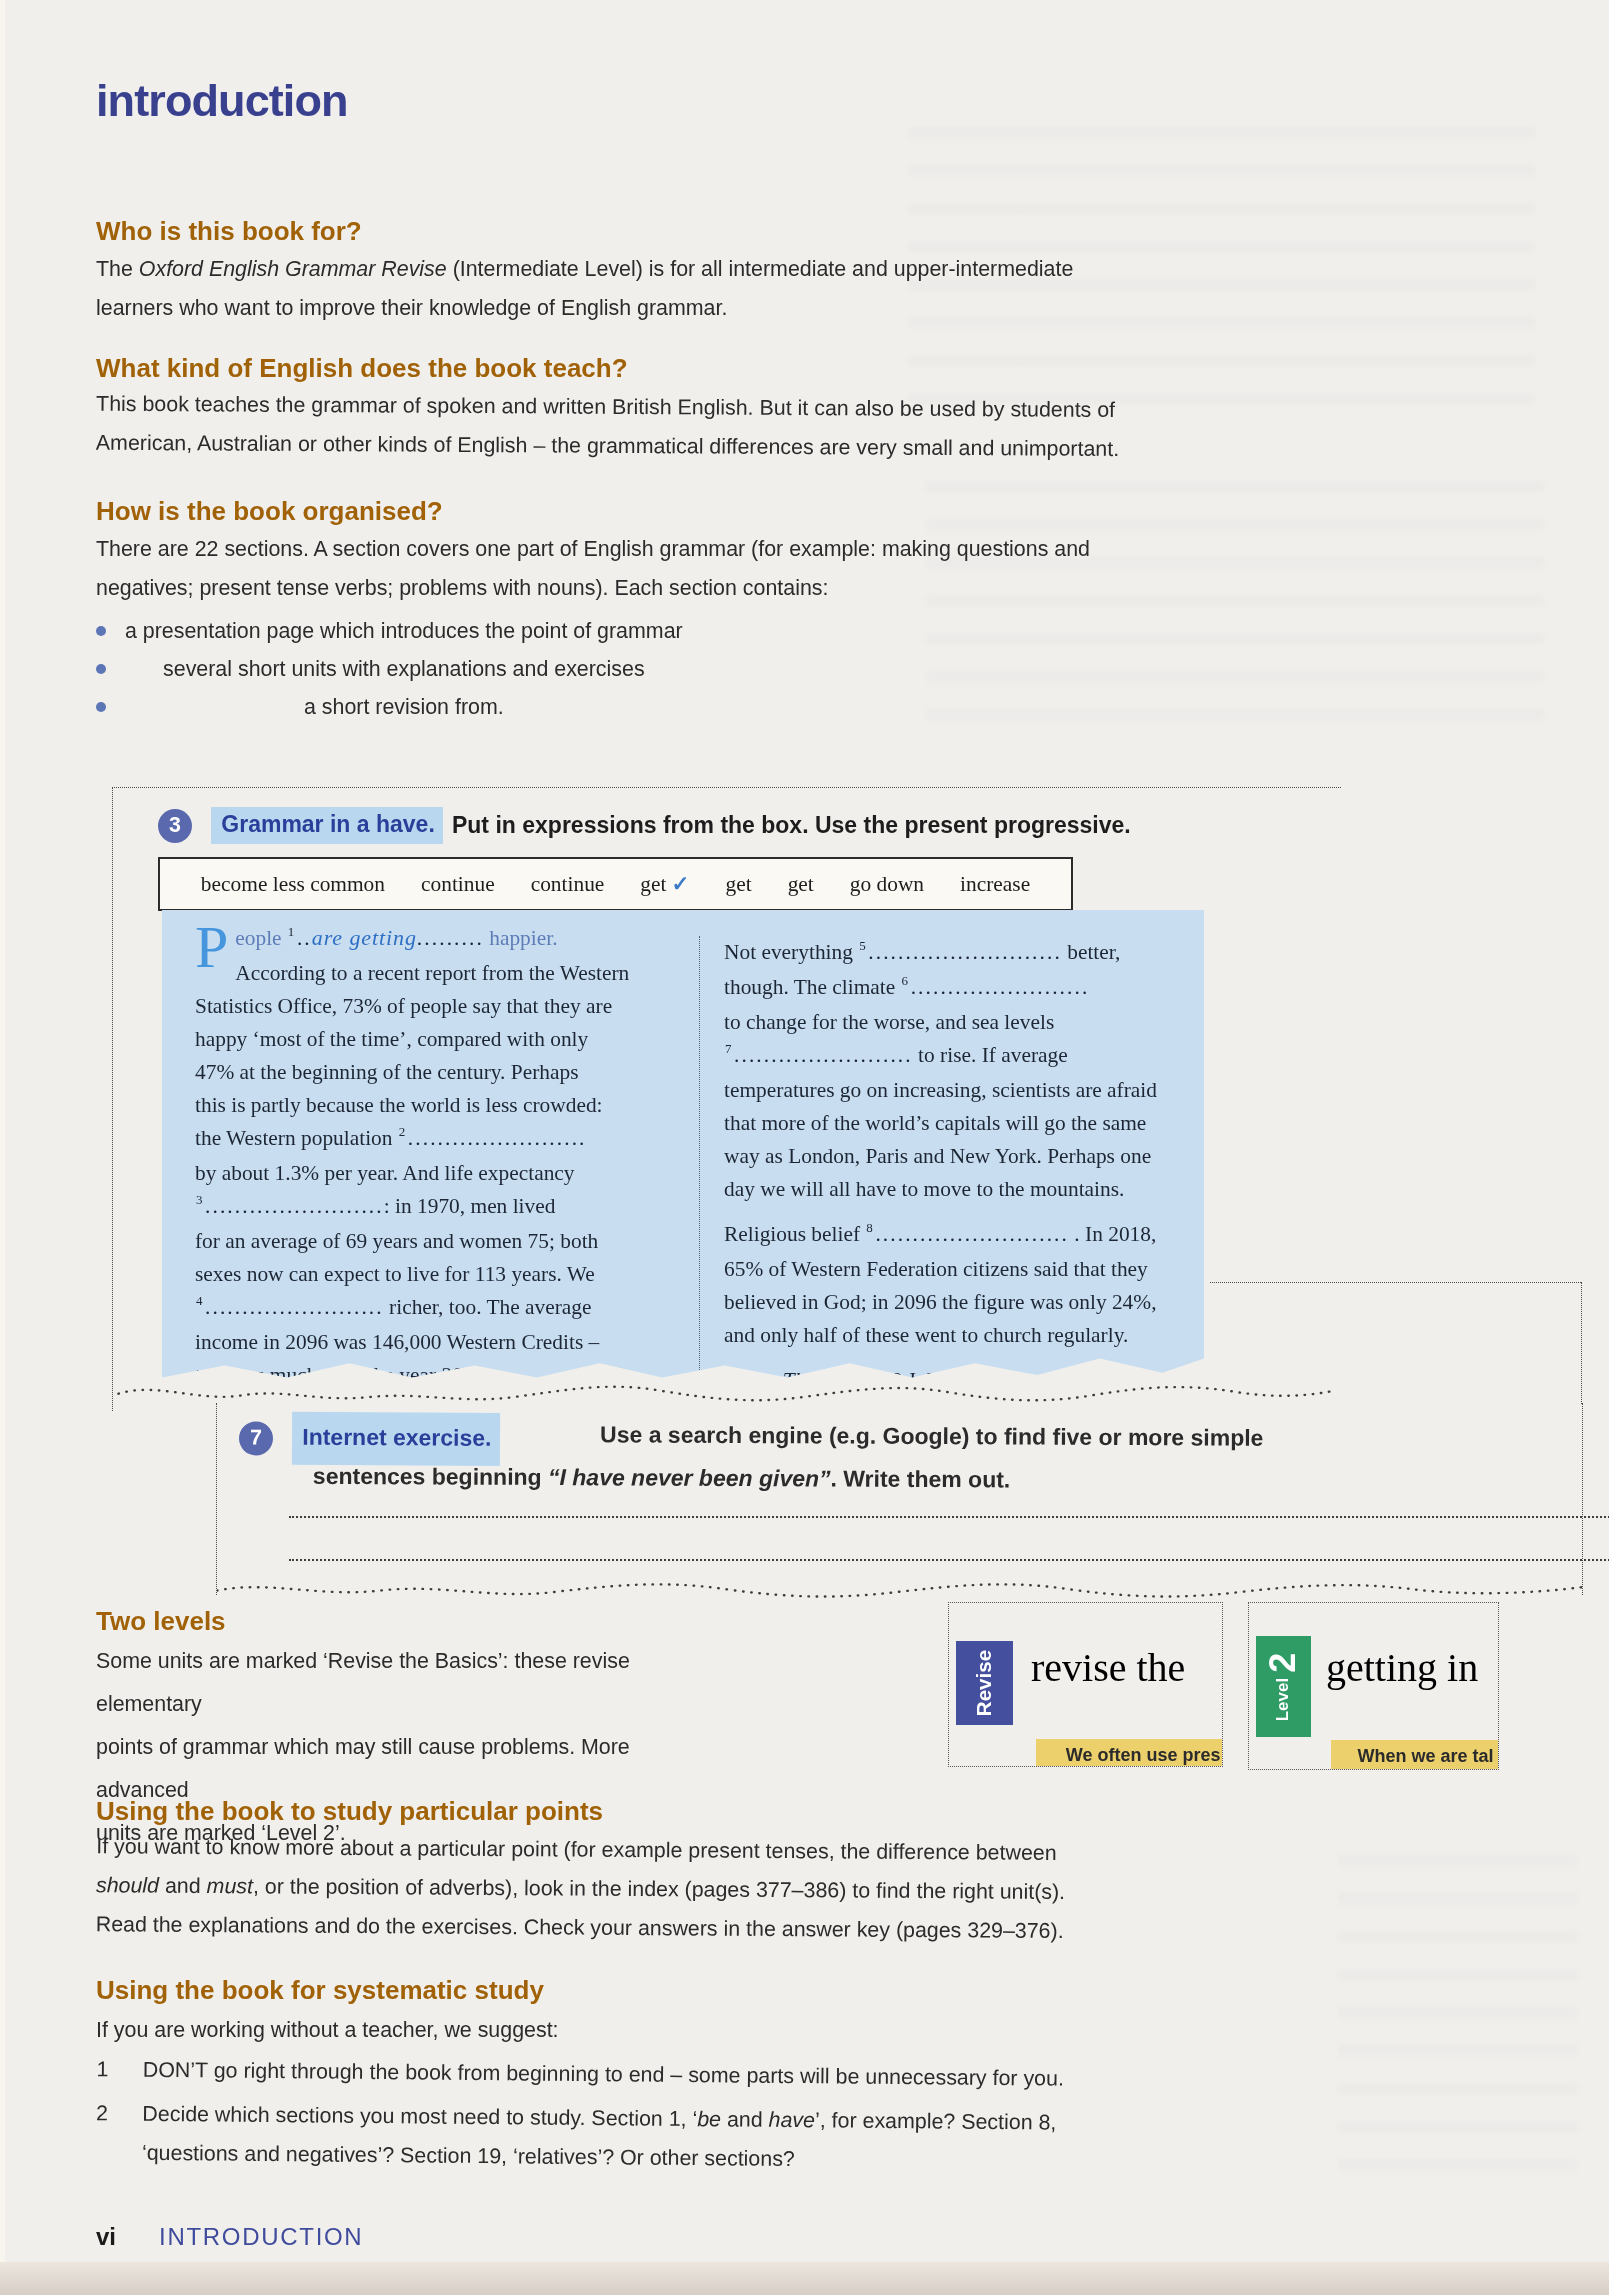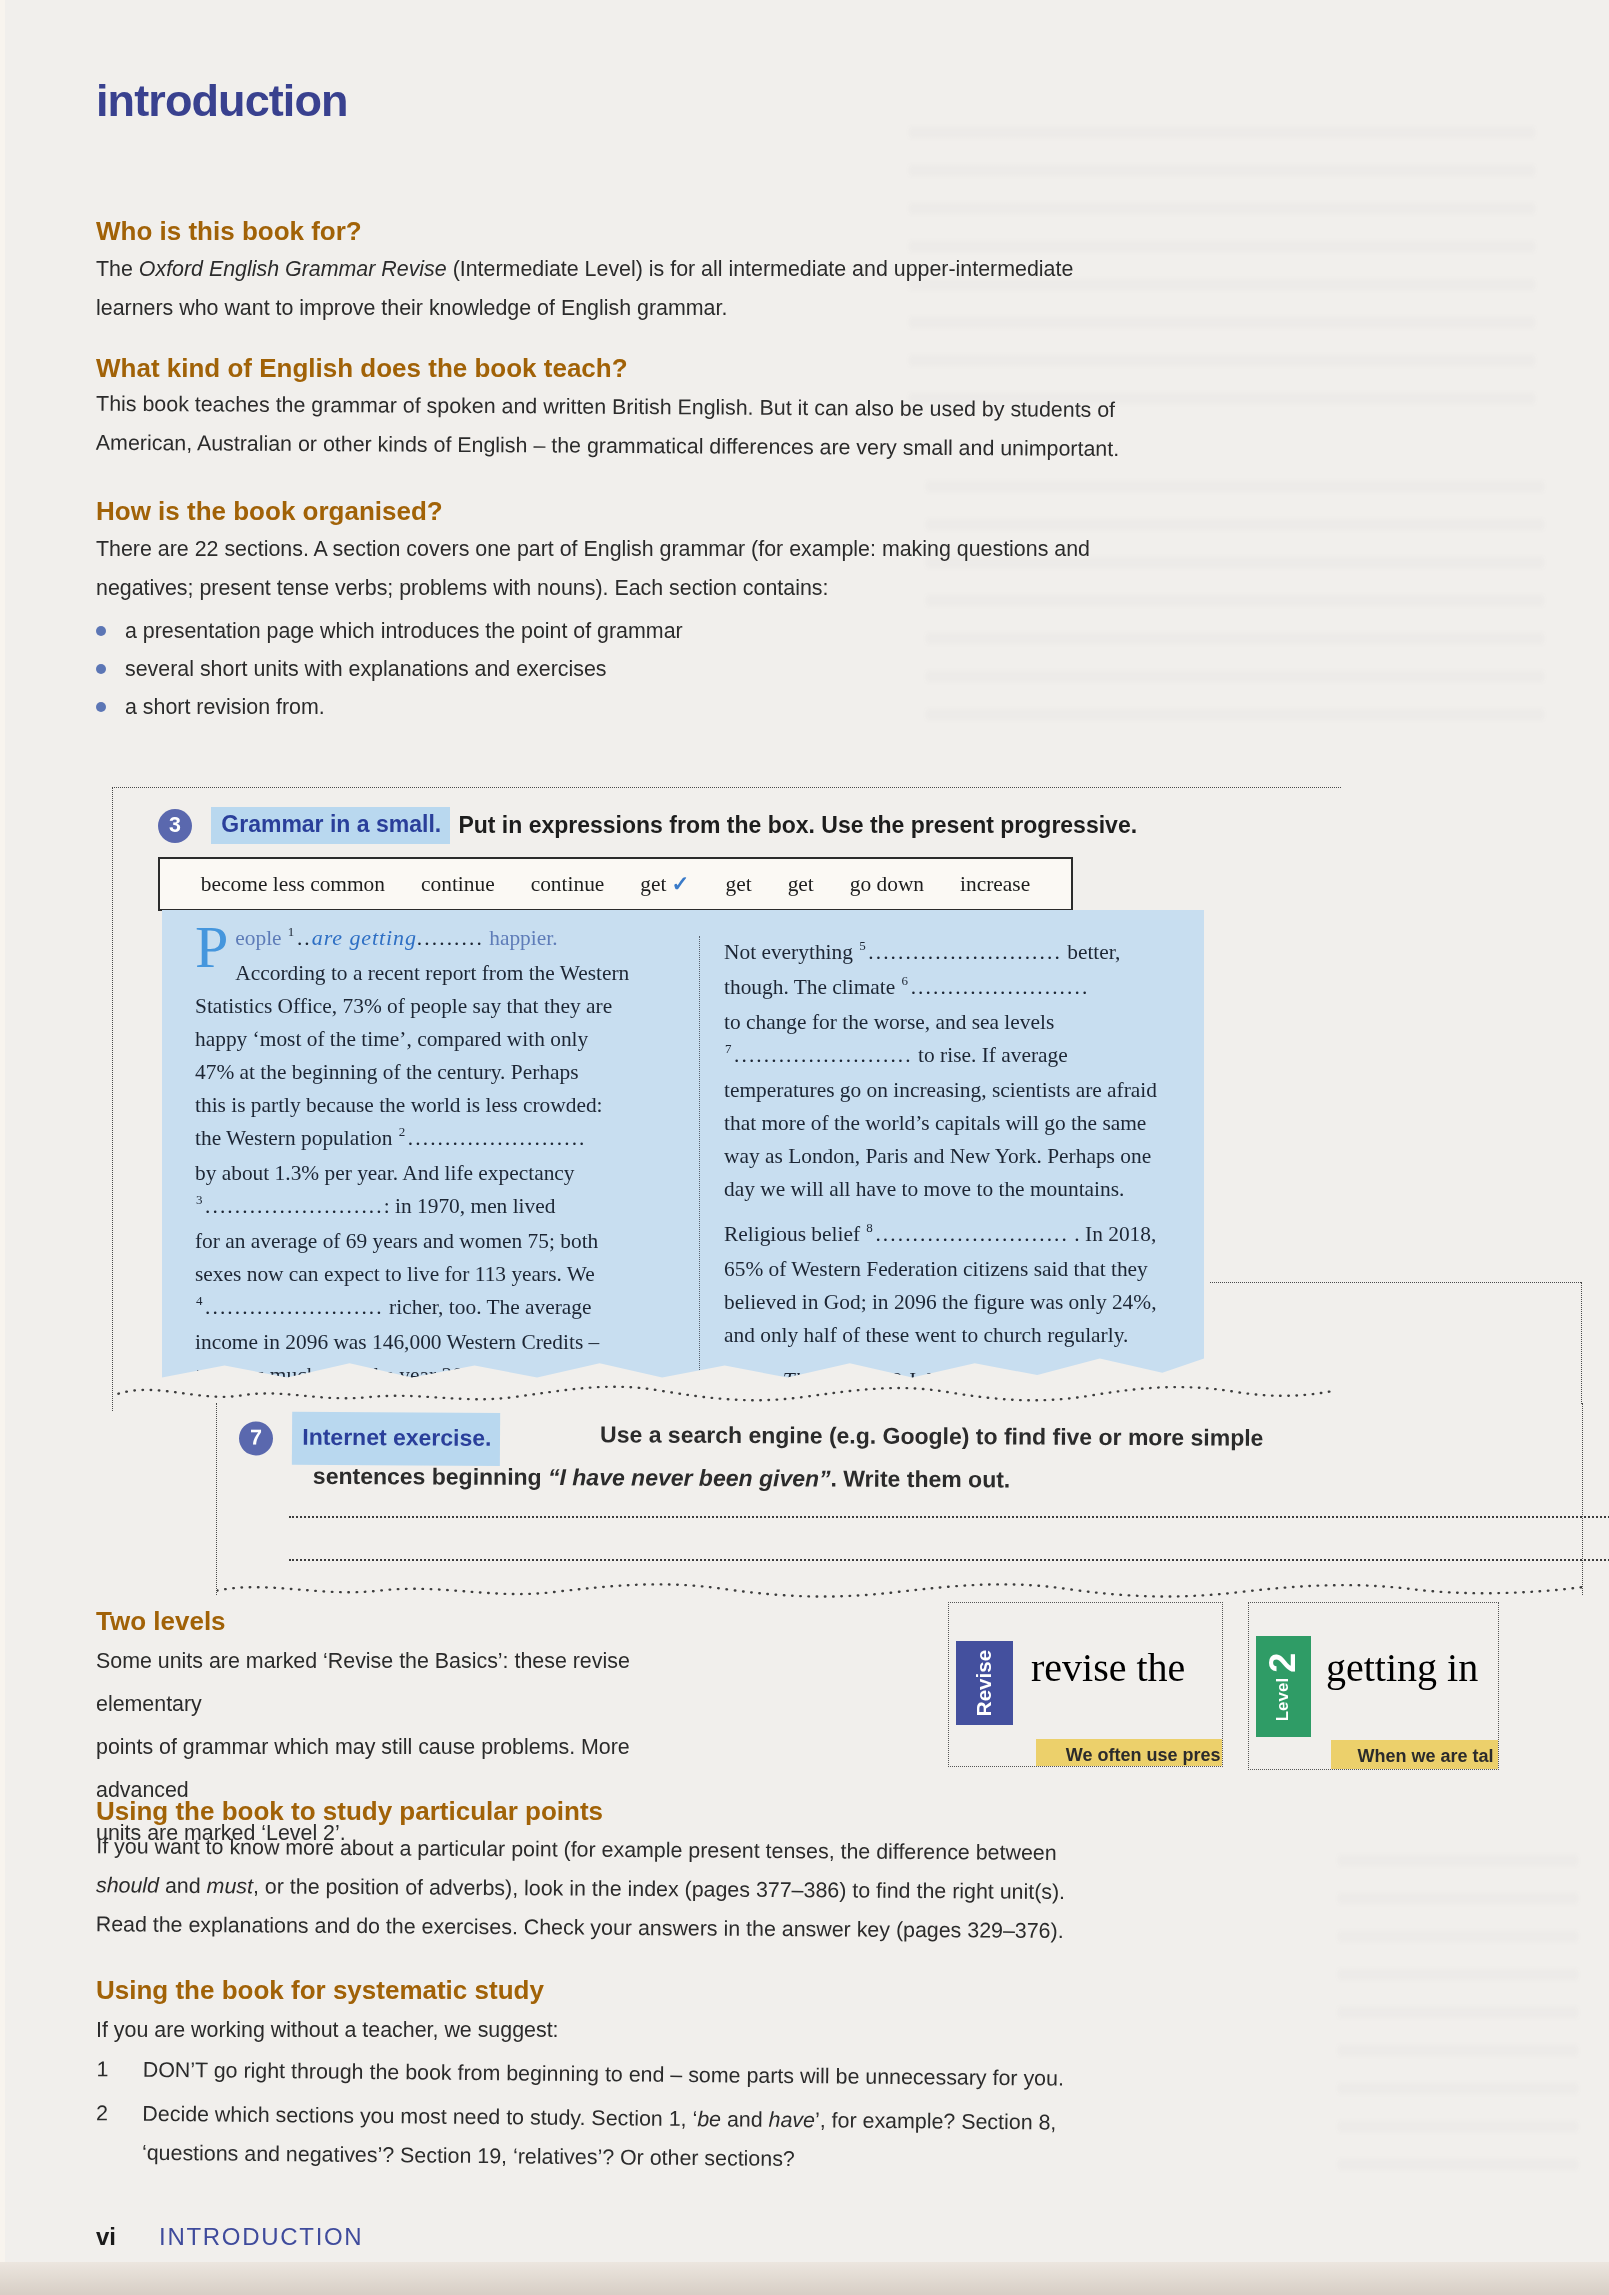--- a/index.html
+++ b/index.html
@@ -10,21 +10,21 @@
   .bottom-band{position:absolute;left:0;bottom:0;width:100%;height:33px;
          background:linear-gradient(#ece6df,#d7cec5);}
   .lefthair{position:absolute;left:0;top:0;width:5.1px;height:100%;background:#f8f4ee;}
 
   h1.title{position:absolute;left:96px;top:75px;margin:0;font-size:45px;font-weight:bold;
         color:#39418f;letter-spacing:-0.9px;}
   .sec-h{position:absolute;margin:0;font-size:26px;font-weight:bold;color:#a16207;}
   .body-p{position:absolute;margin:0;font-size:21.4px;line-height:39px;color:#2b2b2b;width:1072px;}
 
   ul.bullets{position:absolute;left:96px;top:612px;margin:0;padding:0;list-style:none;}
-  ul.bullets li{position:relative;padding-left:29px;line-height:38px;font-size:21.4px;}
+  ul.bullets li{position:relative;padding-left:29px;line-height:38px;font-size:21.4px;text-align:center;}
   ul.bullets li .dotmark{position:absolute;left:0;top:13.7px;width:10.3px;height:10.3px;border-radius:50%;
         background:#5c76b5;}
 
   
   .ex3{position:absolute;left:112px;top:787px;width:1228px;height:623px;
        border-top:1.7px dotted #4a4a4a;border-left:1.7px dotted #4a4a4a;}
   .ex-head{position:absolute;display:flex;align-items:center;}
   .num-badge{width:34px;height:34px;border-radius:50%;background:#5a68ae;color:#fff;
        font-weight:bold;font-size:21.4px;display:flex;align-items:center;justify-content:center;flex:0 0 auto;}
   .hl-label{background:#b9d8ef;color:#2a3f9a;font-weight:bold;font-size:23px;
@@ -107,21 +107,21 @@
 
   <ul class="bullets">
     <li><span class="dotmark"></span><span>a presentation page which introduces the point of grammar</span></li>
     <li><span class="dotmark"></span><span>several short units with explanations and exercises</span></li>
     <li><span class="dotmark"></span><span>a short revision from.</span></li>
   </ul>
 
   <div class="ex3">
     <div class="ex-head" style="left:45px;top:19px;">
       <div class="num-badge">3</div>
-      <span class="hl-label">Grammar in a small.</span>
+      <span class="hl-label">Grammar in a have.</span>
       <span class="head-instr">Put in expressions from the box. Use the present progressive.</span>
     </div>
 
     <div class="word-box">
       <span>become less common</span>
       <span>continue</span>
       <span>continue</span>
       <span><span>get</span><span class="check">✓</span></span>
       <span>get</span>
       <span>get</span>

